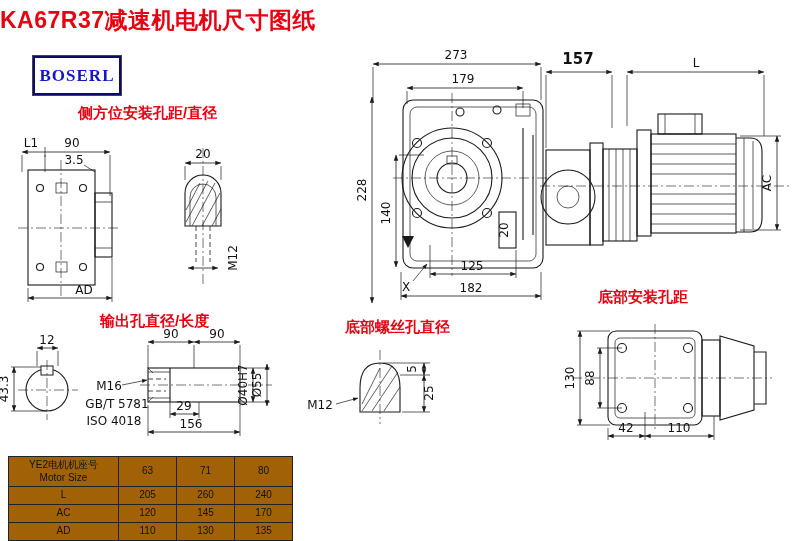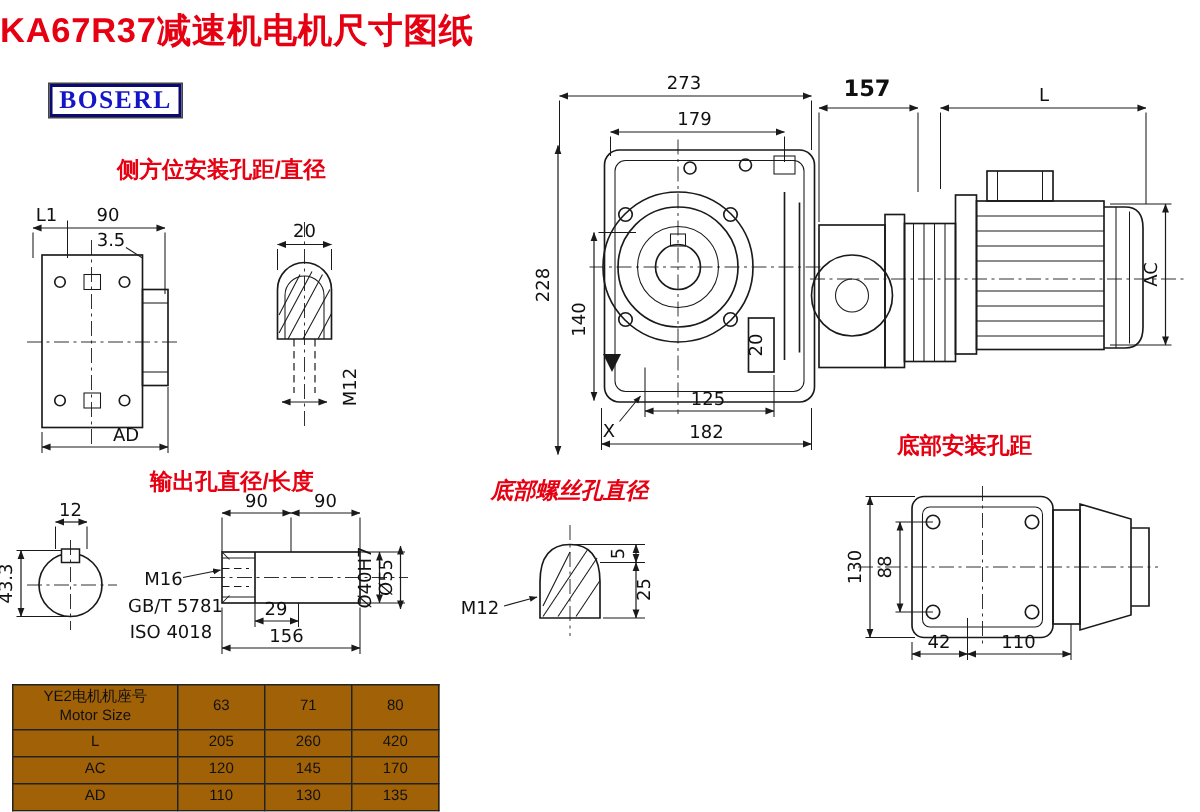--- a/index.html
+++ b/index.html
@@ -9,21 +9,21 @@
     font-family:"Liberation Sans","DejaVu Sans",sans-serif;
   }
   .canvas { position:absolute; left:0; top:0; width:800px; height:541px; background:#fff; }
 
   .title {
     position:absolute; left:0; top:5px;
     font-size:23px; font-weight:bold; color:#e60012; letter-spacing:0.5px;
     white-space:nowrap;
   }
   .logo {
-    position:absolute; left:33px; top:56px; width:88px; height:22px;
+    position:absolute; left:33px; top:56px; width:88px; height:39px;
     border:2px solid #0a0a70; outline:1px solid #444; background:#fff;
     display:flex; align-items:center; justify-content:center;
     font-family:"Liberation Serif","DejaVu Serif",serif;
     font-weight:bold; font-size:17px; color:#1515c8; letter-spacing:1px;
   }
   .red-label {
     position:absolute; color:#e60012; font-size:15px; font-weight:bold;
     white-space:nowrap;
   }
 
@@ -305,39 +305,39 @@
       <text class="dim" x="626" y="432">42</text>
       <text class="dim" x="679" y="432">110</text>
     </g>
   </svg>
 
   <div class="title">KA67R37减速机电机尺寸图纸</div>
   <div class="logo">BOSERL</div>
 
   <div class="red-label" style="left:100px; top:312px;">输出孔直径/长度</div>
   <div class="red-label" style="left:78px; top:104px;">侧方位安装孔距/直径</div>
-  <div class="red-label" style="left:327px; top:318px;font-style:italic;">底部螺丝孔直径</div>
+  <div class="red-label" style="left:345px; top:318px;">底部螺丝孔直径</div>
   <div class="red-label" style="left:598px; top:288px;text-align:right;">底部安装孔距</div>
 
   <table class="dims-table">
     <tbody>
       <tr class="hdr">
         <td class="rowhead">
           <div>YE2电机机座号</div>
           <div>Motor Size</div>
         </td>
         <td>63</td>
         <td>71</td>
         <td>80</td>
       </tr>
       <tr>
         <td class="rowhead">L</td>
         <td>205</td>
         <td>260</td>
-        <td>420</td>
+        <td>240</td>
       </tr>
       <tr>
         <td class="rowhead">AC</td>
         <td>120</td>
         <td>145</td>
         <td>170</td>
       </tr>
       <tr>
         <td class="rowhead">AD</td>
         <td>110</td>

